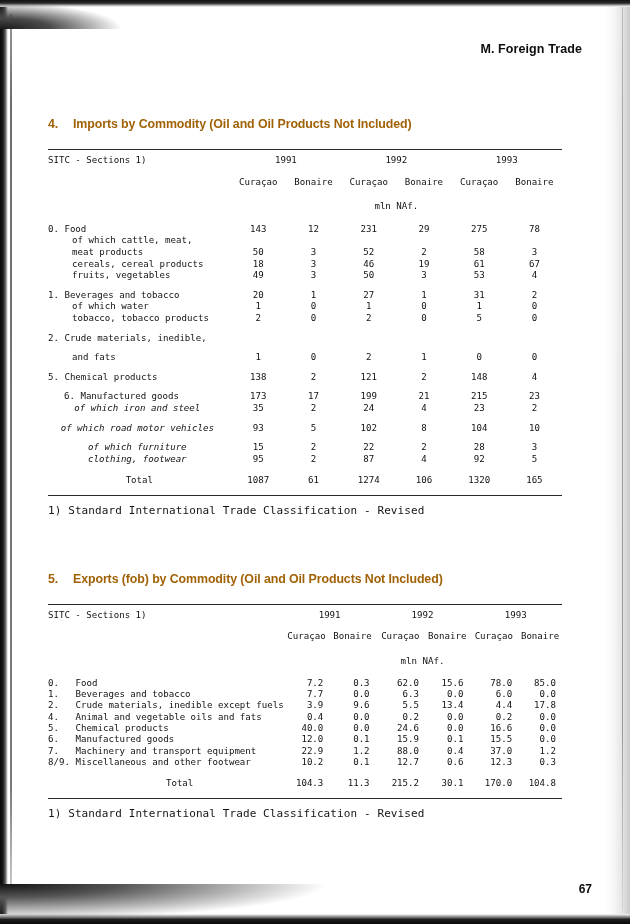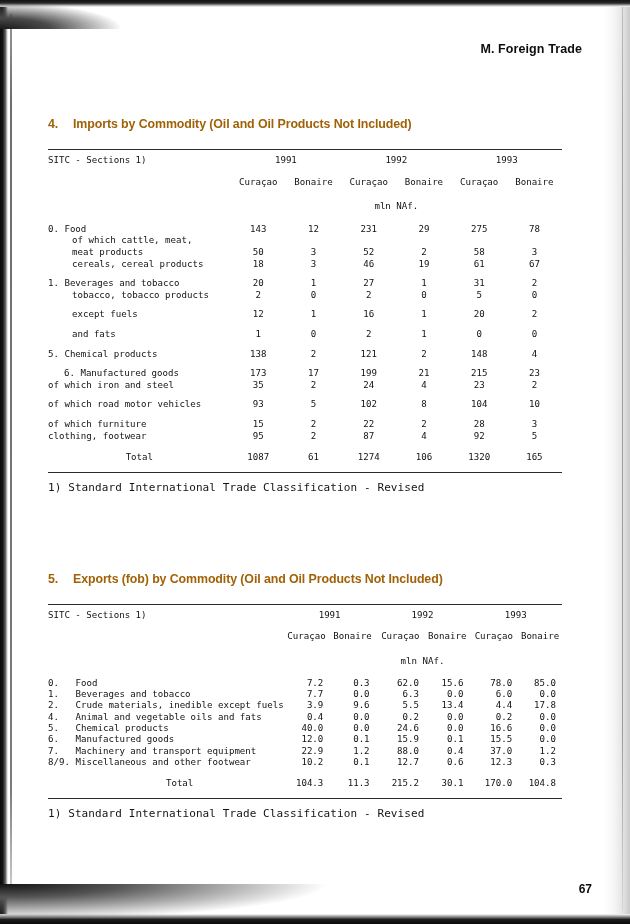--- a/index.html
+++ b/index.html
@@ -165,21 +165,21 @@
     padding-bottom: 5px !important;
   }
   .hd-unit {
     text-align: center;
     padding-top: 8px !important;
     padding-bottom: 5px !important;
   }
 
   
   .lbl { text-align: left; }
-  .lbl-r { text-align: left; padding-right: 4px !important; }
+  .lbl-r { text-align: center; padding-right: 4px !important; font-style: italic; }
   .num-c { text-align: center; }
   .gap-row td { height: 8px; line-height: 8px; font-size: 1px; }
   .tot-row td { padding-top: 10px !important; }
   .tot-lbl { text-align: center; }
 
   .body-pad-top td { padding-top: 6px !important; }
 
   .footnote {
     font-family: "DejaVu Sans Mono", monospace;
     font-size: 11px;
@@ -288,52 +288,70 @@
             </tr>
             <tr>
               <td class="lbl" style="padding-left: 24px;">cereals, cereal products</td>
               <td class="num-c">18</td>
               <td class="num-c">3</td>
               <td class="num-c">46</td>
               <td class="num-c">19</td>
               <td class="num-c">61</td>
               <td class="num-c">67</td>
             </tr>
+            <tr>
+              <td class="lbl" style="padding-left: 24px;">fruits, vegetables</td>
+              <td class="num-c">49</td>
+              <td class="num-c">3</td>
+              <td class="num-c">50</td>
+              <td class="num-c">3</td>
+              <td class="num-c">53</td>
+              <td class="num-c">4</td>
+            </tr>
             <tr class="gap-row">
               <td colspan="7"></td>
             </tr>
             <tr>
               <td class="lbl" style="padding-left: 0px;">1. Beverages and tobacco</td>
               <td class="num-c">20</td>
               <td class="num-c">1</td>
               <td class="num-c">27</td>
               <td class="num-c">1</td>
               <td class="num-c">31</td>
               <td class="num-c">2</td>
             </tr>
             <tr>
+              <td class="lbl" style="padding-left: 24px;">of which water</td>
+              <td class="num-c">1</td>
+              <td class="num-c">0</td>
+              <td class="num-c">1</td>
+              <td class="num-c">0</td>
+              <td class="num-c">1</td>
+              <td class="num-c">0</td>
+            </tr>
+            <tr>
               <td class="lbl" style="padding-left: 24px;">tobacco, tobacco products</td>
               <td class="num-c">2</td>
               <td class="num-c">0</td>
               <td class="num-c">2</td>
               <td class="num-c">0</td>
               <td class="num-c">5</td>
               <td class="num-c">0</td>
             </tr>
             <tr class="gap-row">
               <td colspan="7"></td>
             </tr>
             <tr>
-              <td class="lbl" style="padding-left: 24px;">except fuels</td>
-              <td class="num-c">12</td>
-              <td class="num-c">1</td>
-              <td class="num-c">16</td>
-              <td class="num-c">1</td>
-              <td class="num-c">20</td>
-              <td class="num-c">2</td>
+              <td class="lbl" style="padding-left: 0px;">2. Crude materials, inedible,</td>
+              <td class="num-c"></td>
+              <td class="num-c"></td>
+              <td class="num-c"></td>
+              <td class="num-c"></td>
+              <td class="num-c"></td>
+              <td class="num-c"></td>
             </tr>
             <tr class="gap-row">
               <td colspan="7"></td>
             </tr>
             <tr>
               <td class="lbl" style="padding-left: 24px;">and fats</td>
               <td class="num-c">1</td>
               <td class="num-c">0</td>
               <td class="num-c">2</td>
               <td class="num-c">1</td>

